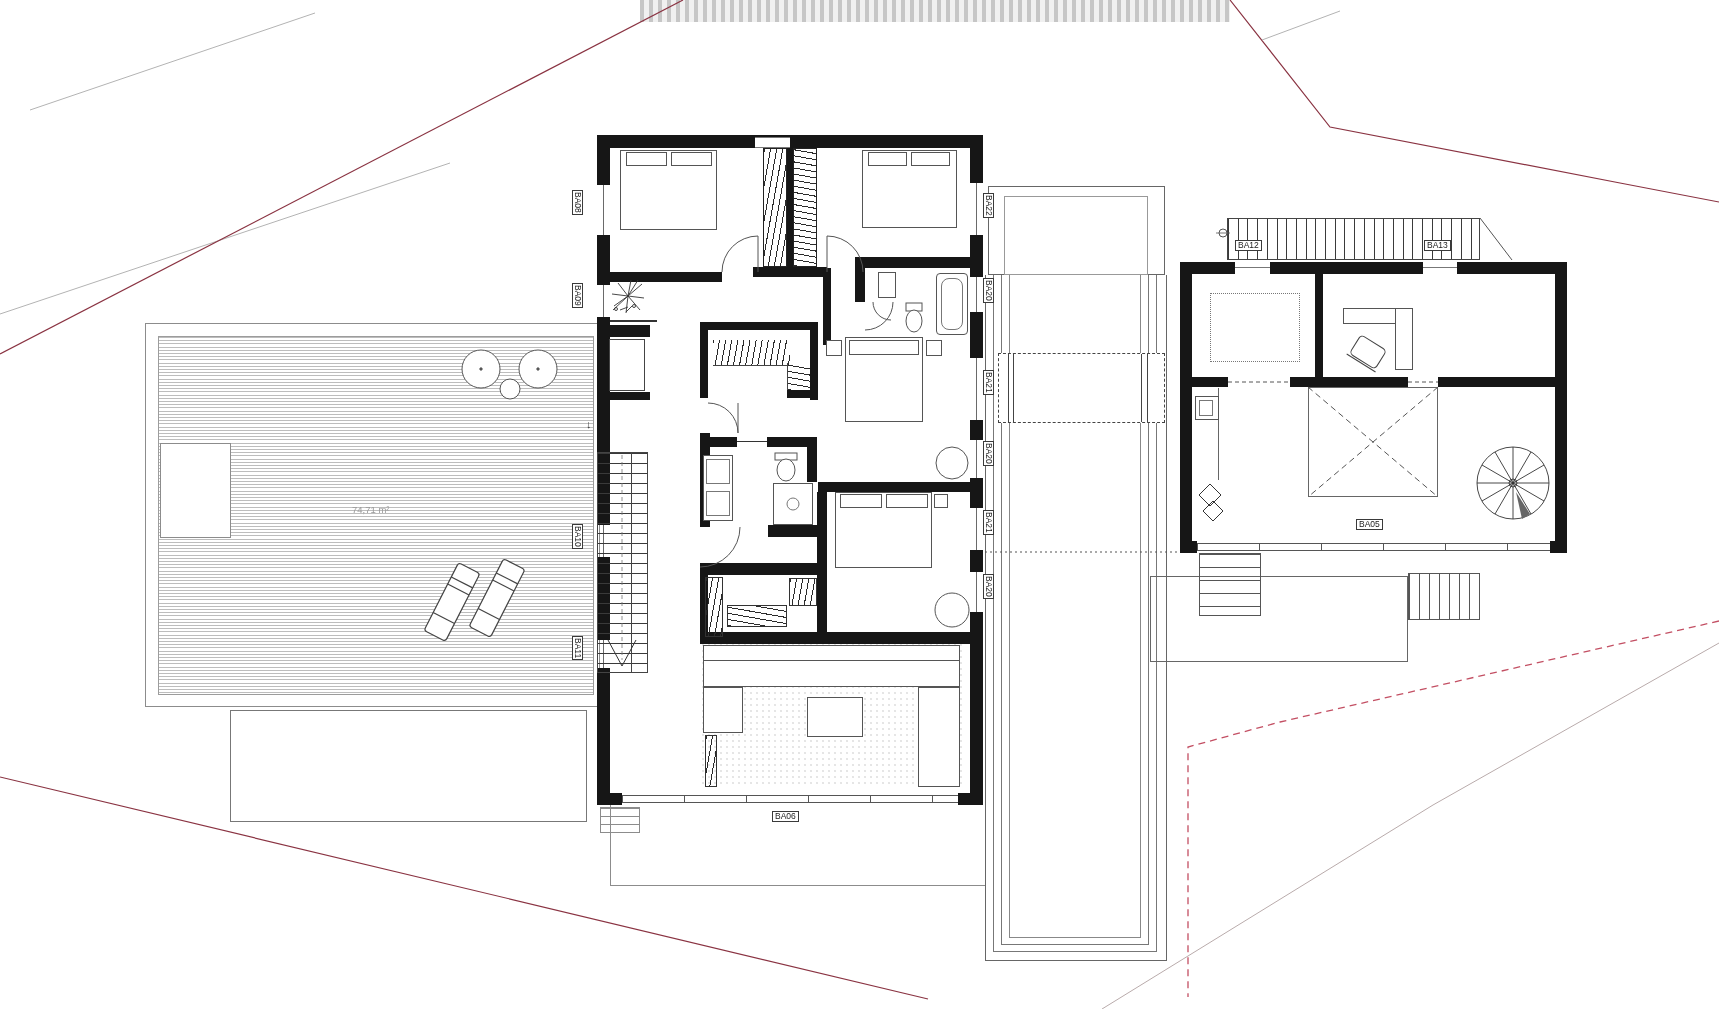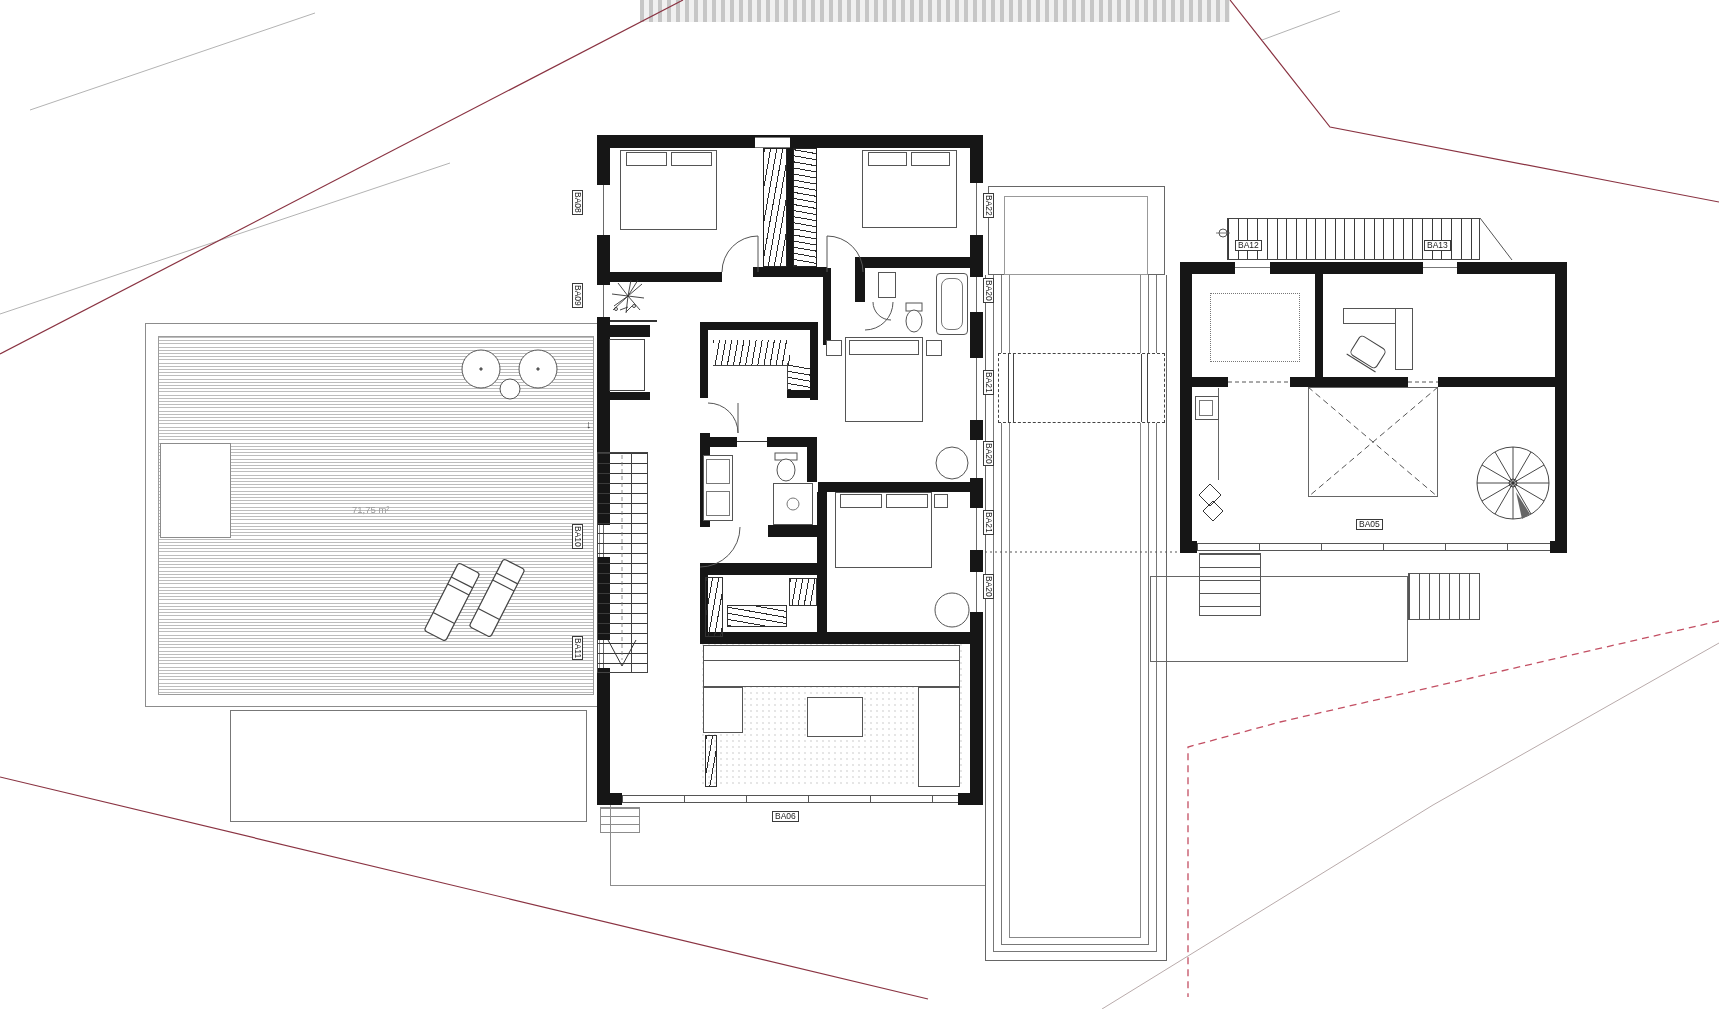--- a/index.html
+++ b/index.html
@@ -30,21 +30,21 @@
 <body>
 
 <div id="plan">
 
   <div class="abs" style="left:640px;top:0;width:590px;height:22px;
               background:repeating-linear-gradient(90deg,#c6c6c6 0 4px,#f0f0f0 4px 9px);"></div>
 
   <div class="thin" style="left:145px;top:323px;width:455px;height:384px;"></div>
   <div class="planks abs" style="left:158px;top:336px;width:436px;height:359px;border:1px solid #9c9c9c;box-sizing:border-box;"></div>
   <div class="box" style="left:160px;top:443px;width:71px;height:95px;border-color:#8c8c8c;"></div>
-  <div class="area-text" style="left:352px;top:504px;">71,75 m²</div>
+  <div class="area-text" style="left:352px;top:504px;">74,71 m²</div>
   <div class="arrow-glyph" style="left:586px;top:418px;">↓</div>
 
   <div class="thin" style="left:230px;top:710px;width:357px;height:112px;border-color:#777;"></div>
 
   <div class="ln" style="left:610px;top:805px;width:1px;height:80px;background:#8c8c8c;"></div>
   <div class="ln" style="left:610px;top:885px;width:375px;height:1px;background:#8c8c8c;"></div>
   <div class="abs" style="left:600px;top:807px;width:40px;height:26px;border:1px solid #8c8c8c;box-sizing:border-box;
               background:repeating-linear-gradient(180deg,#8c8c8c 0 1px,transparent 1px 8px);"></div>
 
   <div class="wall" style="left:597px;top:135px;width:385px;height:13px;"></div>

